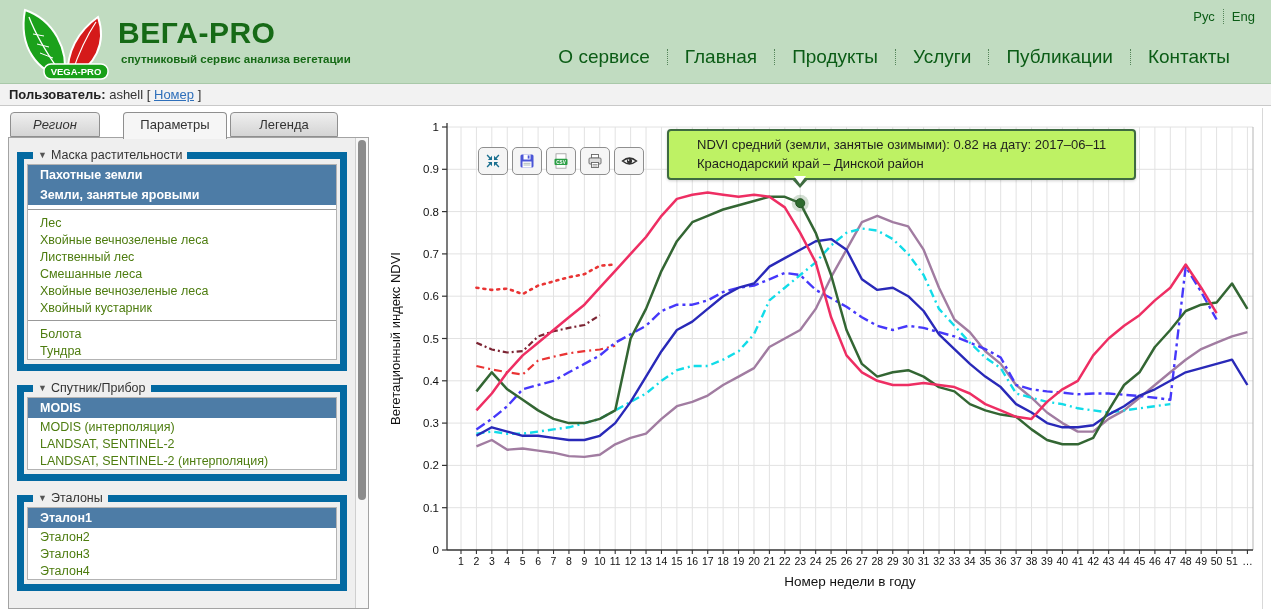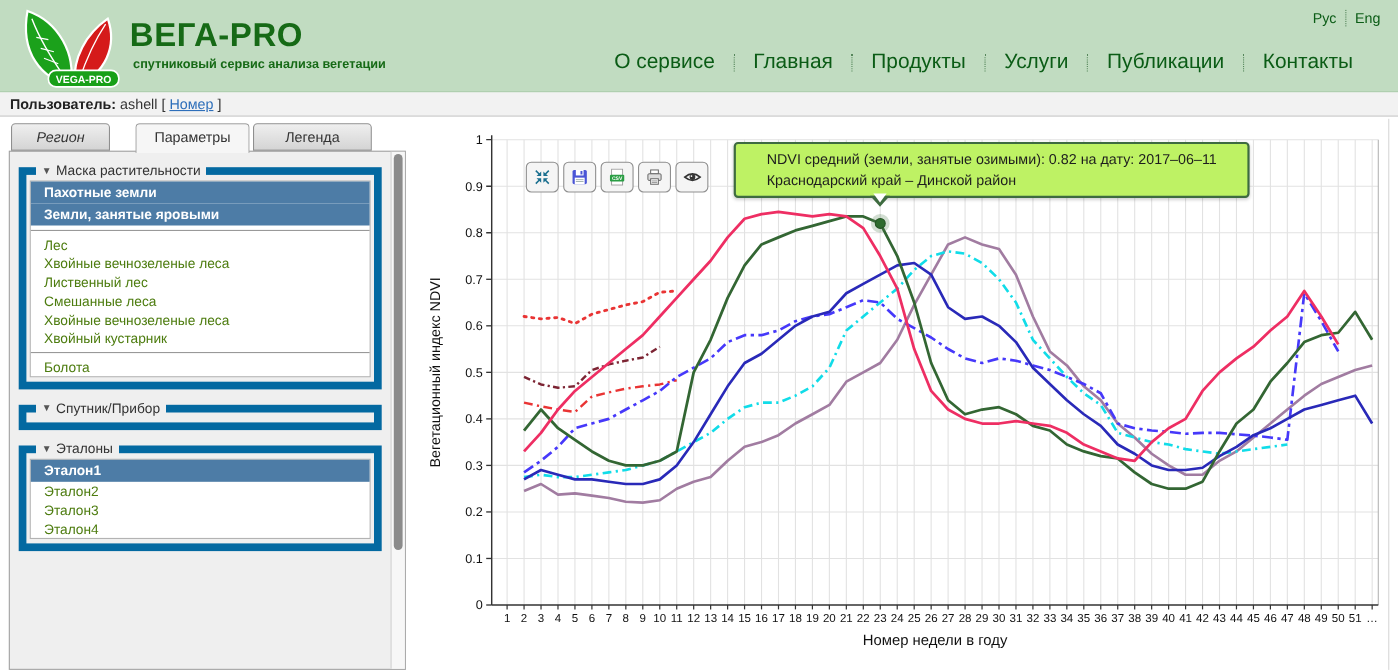--- a/index.html
+++ b/index.html
@@ -121,24 +121,31 @@
           <div class="row sel">Земли, занятые яровыми</div>
           <div class="lb-sep"></div>
           <div class="row">Лес</div>
           <div class="row">Хвойные вечнозеленые леса</div>
           <div class="row">Лиственный лес</div>
           <div class="row">Смешанные леса</div>
           <div class="row">Хвойные вечнозеленые леса</div>
           <div class="row">Хвойный кустарник</div>
           <div class="lb-sep"></div>
           <div class="row">Болота</div>
+          <div class="row">Тундра</div>
         </div>
       </fieldset>
       <fieldset class="grp">
         <legend><span class="tri">▼</span><span>Спутник/Прибор</span></legend>
+        <div class="listbox">
+          <div class="row sel">MODIS</div>
+          <div class="row">MODIS (интерполяция)</div>
+          <div class="row">LANDSAT, SENTINEL-2</div>
+          <div class="row">LANDSAT, SENTINEL-2 (интерполяция)</div>
+        </div>
       </fieldset>
       <fieldset class="grp">
         <legend><span class="tri">▼</span><span>Эталоны</span></legend>
         <div class="listbox">
           <div class="row sel">Эталон1</div>
           <div class="row">Эталон2</div>
           <div class="row">Эталон3</div>
           <div class="row">Эталон4</div>
         </div>
       </fieldset>

